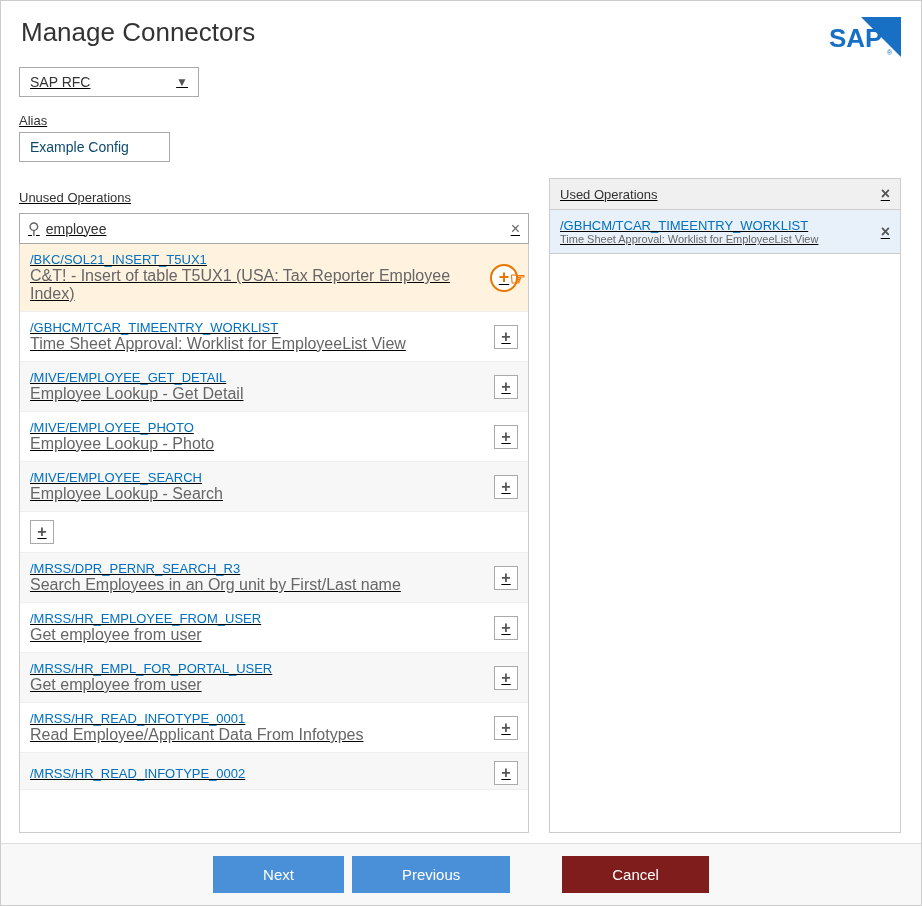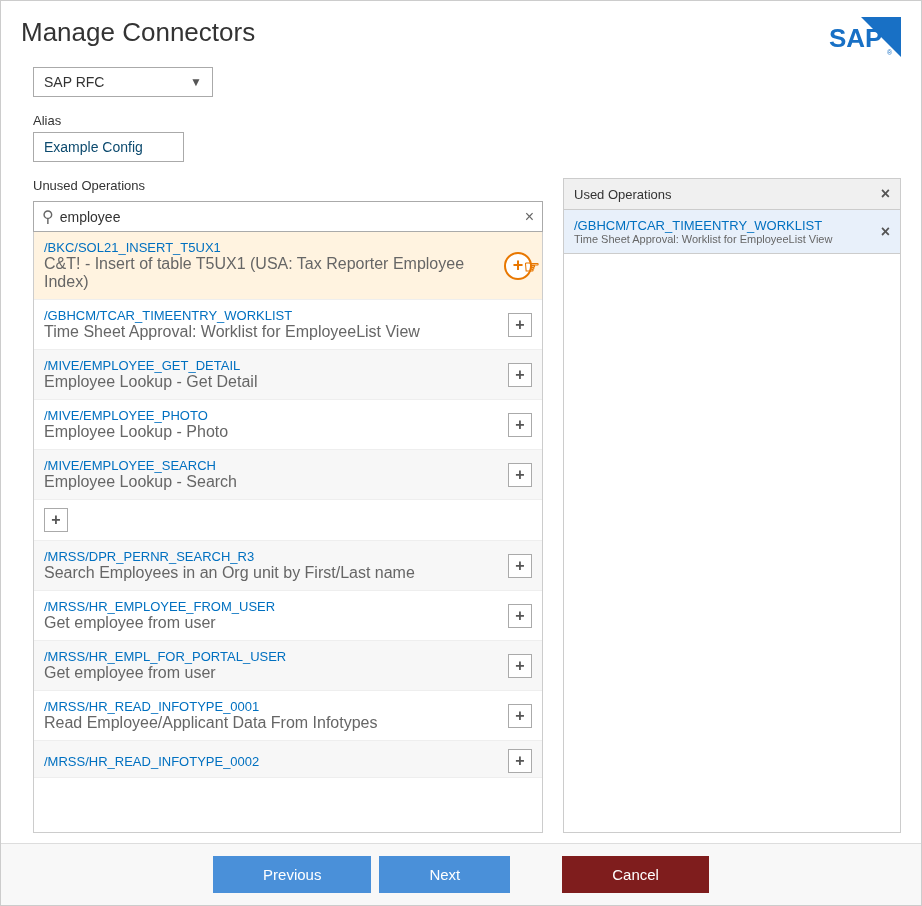--- a/index.html
+++ b/index.html
@@ -29,24 +29,25 @@
     .dialog-title {
       font-size: 26px;
       font-weight: 400;
       color: #333;
     }
     .sap-logo {
       width: 80px;
       height: 40px;
     }
     .dialog-body {
-      padding: 0 20px 10px 32px;
+      padding: 0 20px 10px 18px;
       flex: 1;
       display: flex;
       flex-direction: column;
+      text-decoration: underline;
     }
     .connector-select-row {
       margin-bottom: 16px;
     }
     .connector-select {
       display: flex;
       align-items: center;
       border: 1px solid #aaa;
       background: #fff;
       width: 180px;
@@ -77,20 +78,21 @@
     }
     .operations-area {
       display: flex;
       flex: 1;
       gap: 20px;
     }
     .unused-panel {
       flex: 0 0 510px;
       display: flex;
       flex-direction: column;
+      margin-top: 12px;
     }
     .used-panel {
       flex: 1;
       display: flex;
       flex-direction: column;
     }
     .panel-title {
       font-size: 13px;
       color: #333;
       margin-bottom: 8px;
@@ -417,17 +419,17 @@
               <div class="used-op-desc">Time Sheet Approval: Worklist for EmployeeList View</div>
             </div>
             <span class="remove-btn">×</span>
           </div>
         </div>
       </div>
     </div>
   </div>
 
   <div class="dialog-footer">
+    <button class="btn btn-next">Next</button>
     <button class="btn btn-previous">Previous</button>
-    <button class="btn btn-next">Next</button>
     <button class="btn btn-cancel">Cancel</button>
   </div>
 </div>
 
 </body></html>

